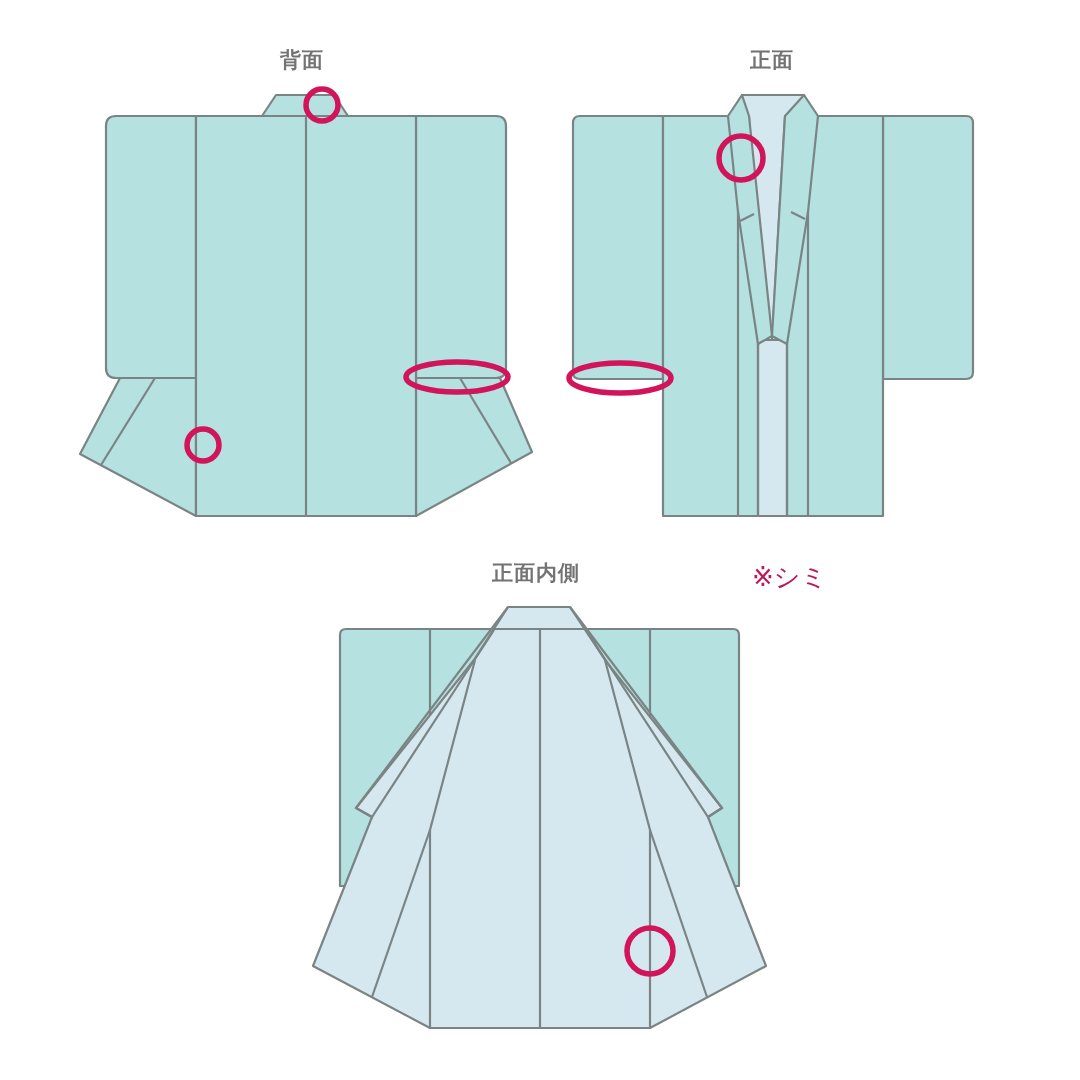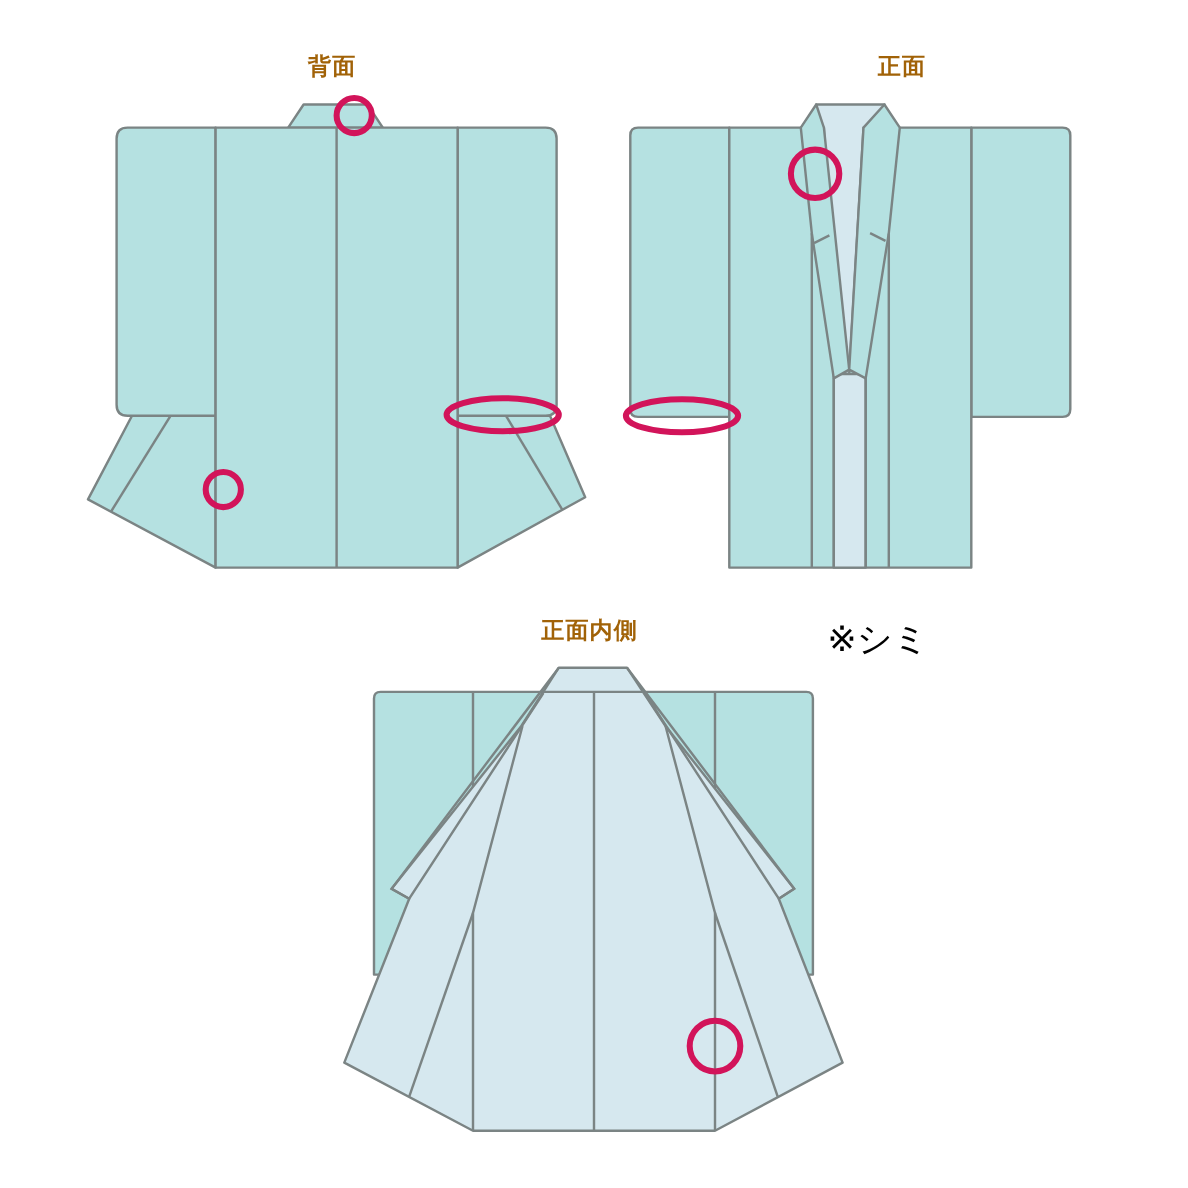--- a/index.html
+++ b/index.html
@@ -1,29 +1,29 @@
 <!DOCTYPE html>
 <html><head>
   <meta charset="utf-8">
   <style>
     html, body { margin: 0; padding: 0; background: #ffffff; }
     body { width: 1080px; height: 1080px; position: relative; overflow: hidden; font-family: "DejaVu Sans", sans-serif; }
-    .label { position: absolute; color: #a16207; font-weight: bold; font-size: 21px; letter-spacing: 1px; white-space: nowrap; }
-    .legend { position: absolute; color: #000000; font-size: 32px; white-space: nowrap; }
+    .label { position: absolute; color: #737373; font-weight: bold; font-size: 21px; letter-spacing: 1px; white-space: nowrap; }
+    .legend { position: absolute; color: #be185d; font-size: 26px; white-space: nowrap; }
     svg { position: absolute; left: 0; top: 0; }
     .outer { fill: #b5e1e1; stroke: #7b8484; stroke-width: 2.2; stroke-linejoin: round; }
     .inner { fill: #d6e8ef; stroke: #7b8484; stroke-width: 2.2; stroke-linejoin: round; }
     .line { fill: none; stroke: #7b8484; stroke-width: 2.2; }
     .mark { fill: none; stroke: #d2145a; stroke-width: 5.5; }
   </style>
 </head>
 <body>
 
 <div class="label" style="left:280px; top:46px;">背面</div>
-<div class="label" style="left:750px; top:46px;margin-left:48px;">正面</div>
+<div class="label" style="left:750px; top:46px;">正面</div>
 <div class="label" style="left:492px; top:559px;font-family:Liberation Mono, monospace;">正面内側</div>
 <div class="legend" style="left:752px; top:560px;">※シミ</div>
 
 <svg width="1080" height="1080" viewBox="0 0 1080 1080">
 
   <g>
 
     <polygon class="outer" points="262,116 276,95 334,95 348,116"></polygon>
 
     <polygon class="outer" points="120,378 196,378 196,516 80,454"></polygon>

